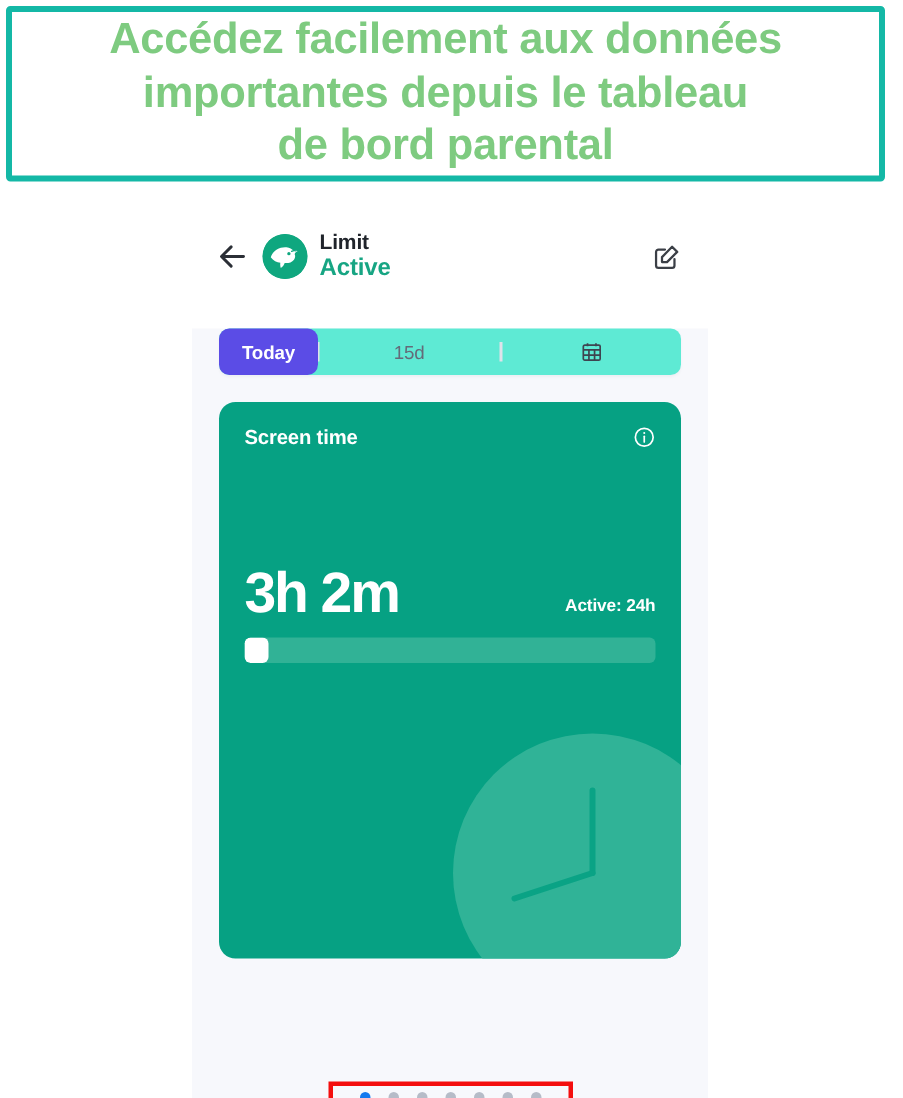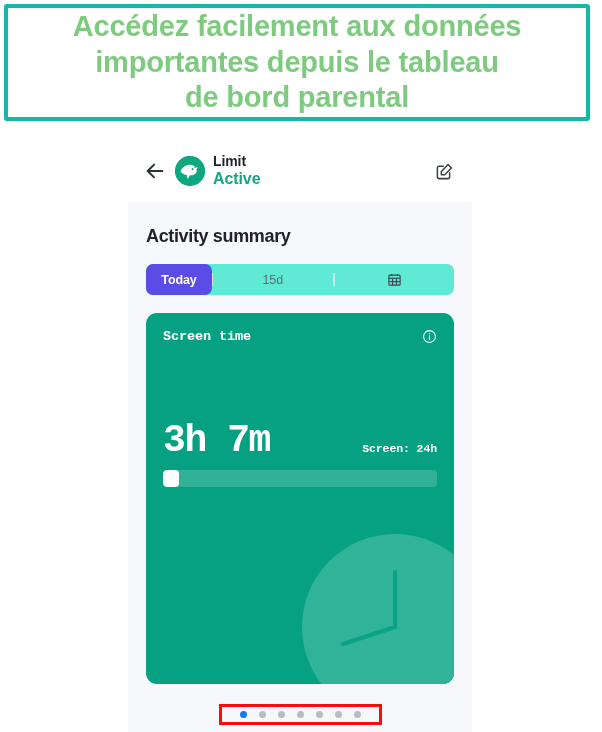--- a/index.html
+++ b/index.html
@@ -170,21 +170,20 @@
   
   .screen-card {
     margin-top: 18px;
     height: 371px;
     background: #06a183;
     border-radius: 11px;
     position: relative;
     overflow: hidden;
     box-sizing: border-box;
     padding: 16px 17px 0 17px;
-    font-family: Liberation Mono, monospace;
   }
   .card-top {
     display: flex;
     align-items: flex-start;
     position: relative;
     z-index: 3;
   }
   .card-title {
     font-size: 13.5px;
     font-weight: bold;
@@ -322,21 +321,20 @@
     <span class="edit-icon">
       <svg viewBox="0 0 24 24" fill="none" stroke="currentColor" stroke-width="1.9" stroke-linecap="round" stroke-linejoin="round">
         <path d="M18.5 13.5V19a2 2 0 0 1-2 2H5a2 2 0 0 1-2-2V7.5a2 2 0 0 1 2-2h5.5"></path>
         <path d="M16.5 3.2l4.3 4.3-8.6 8.6H8v-4.2z"></path>
       </svg>
     </span>
   </div>
 
   <div class="app-body">
 
-    <div class="section-title">Activity summary</div>
 
     <div class="segmented">
       <div class="seg-item active">Today</div>
       <div class="seg-div"></div>
       <div class="seg-item">15d</div>
       <div class="seg-div"></div>
       <div class="seg-div"></div>
       <div class="seg-item">
         <span class="cal-icon">
           <svg viewBox="0 0 24 24" fill="none" stroke="currentColor" stroke-width="1.8">
@@ -367,23 +365,23 @@
         <span class="info-icon">
           <svg viewBox="0 0 24 24" fill="none" stroke="currentColor" stroke-width="1.8">
             <circle cx="12" cy="12" r="9.5"></circle>
             <line x1="12" y1="11" x2="12" y2="17" stroke-linecap="round"></line>
             <circle cx="12" cy="7.4" r="1.1" fill="currentColor" stroke="none"></circle>
           </svg>
         </span>
       </div>
 
       <div class="time-row">
-        <span class="big-time">3h 7m</span>
+        <span class="big-time">3h 2m</span>
         <span class="time-spacer"></span>
-        <span class="limit-label">Screen: 24h</span>
+        <span class="limit-label">Active: 24h</span>
       </div>
 
       <div class="progress-track">
         <div class="progress-fill" style="width: 6%;"></div>
       </div>
     </div>
 
     <div class="dots-wrap">
       <div class="dots-box">
         <span class="dot active"></span>

